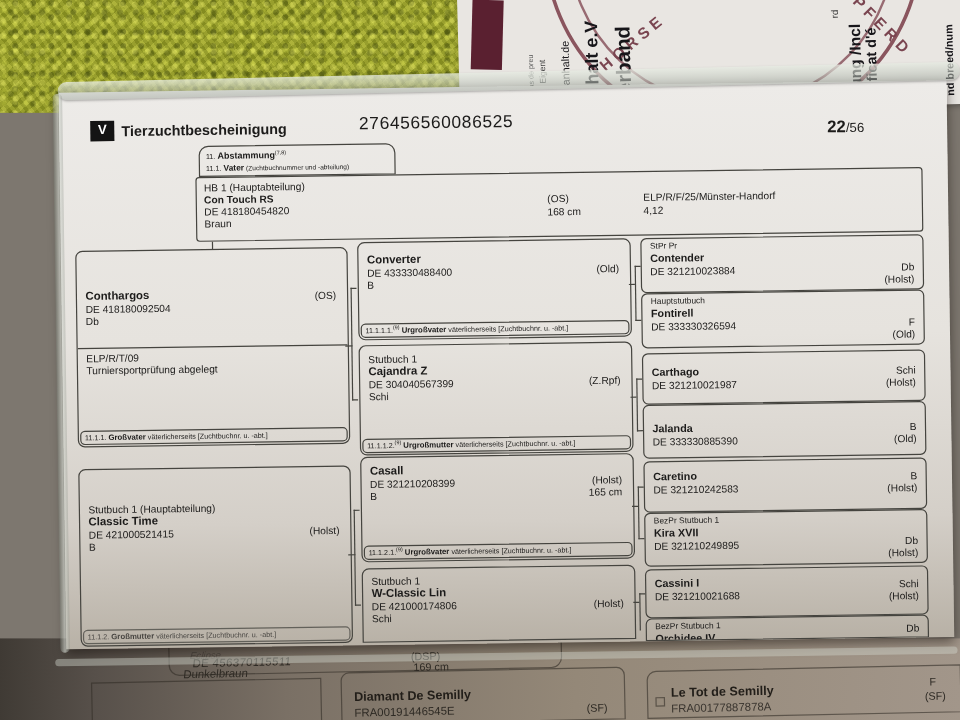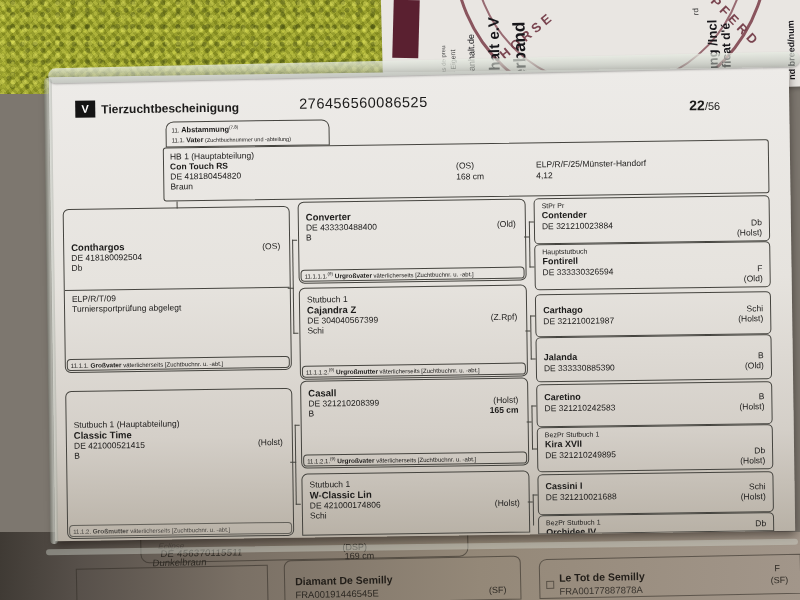--- a/index.html
+++ b/index.html
@@ -176,21 +176,21 @@
     </div>
     <div class="strip"><span>11.1.1.2.</span><span class="sup">(9)</span> <b>Urgroßmutter</b> <span>väterlicherseits [Zuchtbuchnr. u. -abt.]</span></div>
   </div>
 
   <div class="abs pedbox" style="left:247px;top:307px;width:228px;height:88px;">
     <div class="pb-main" style="padding-top:6px;">
       <span class="nm">Casall</span>
       <span>DE 321210208399</span>
       <span>B</span>
       <span class="rgt" style="top:16px;">(Holst)</span>
-      <span class="rgt" style="top:26px;font-weight:bold;">165 cm</span>
+      <span class="rgt" style="top:26px;">165 cm</span>
     </div>
     <div class="strip"><span>11.1.2.1.</span><span class="sup">(9)</span> <b>Urgroßvater</b> <span>väterlicherseits [Zuchtbuchnr. u. -abt.]</span></div>
   </div>
 
   <div class="abs pedbox" style="left:247px;top:400px;width:228px;height:62px;border-radius:6px 6px 0 0;">
     <div class="pb-main" style="padding-top:5px;">
       <span>Stutbuch 1</span>
       <span class="nm">W-Classic Lin</span>
       <span>DE 421000174806</span>
       <span>Schi</span>

